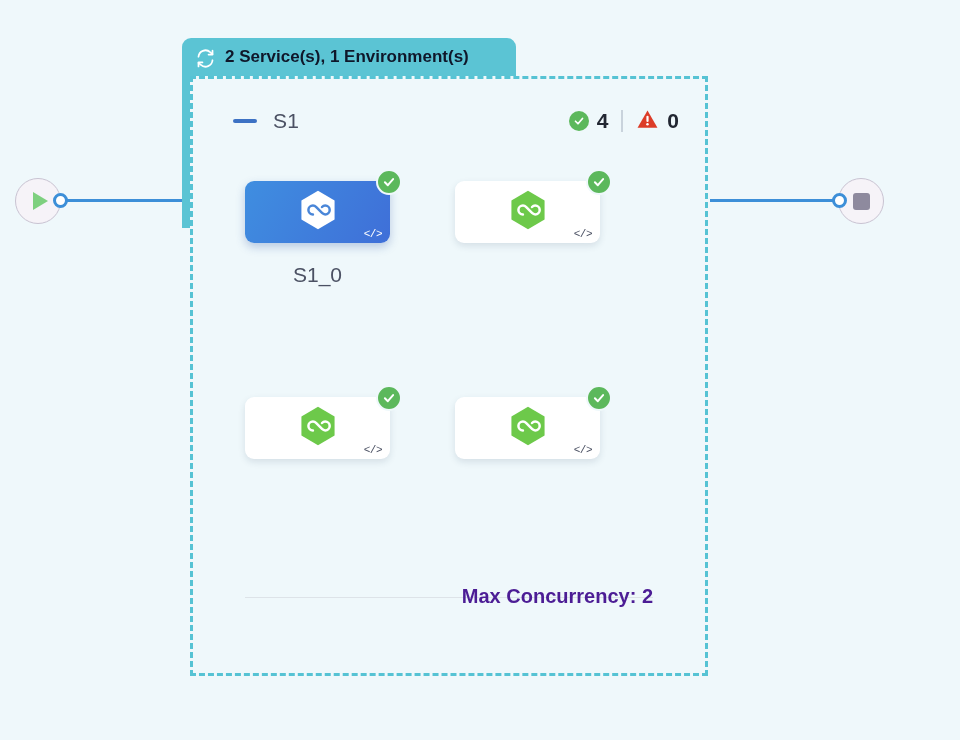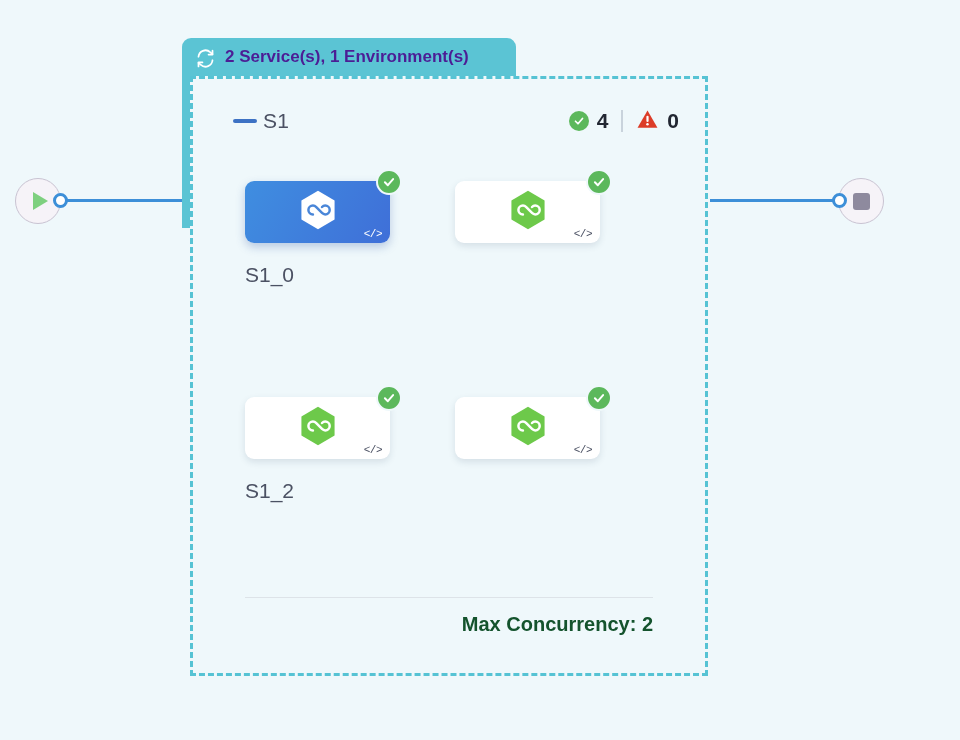--- a/index.html
+++ b/index.html
@@ -83,21 +83,21 @@
     min-width: 334px;
     background: #5bc4d4;
     border-radius: 9px 9px 0 0;
     display: flex;
     align-items: flex-start;
     padding: 8px 16px 0 13px;
     gap: 9px;
     z-index: 1;
   }
   .group-header-title {
-    color: #4c1d95;
+    color: #0f172a;
     font-size: 17px;
     font-weight: 600;
     line-height: 22px;
     white-space: nowrap;
   }
   .loop-icon { flex: 0 0 auto; margin-top: 2px; }
 
   .group-box {
     position: absolute;
     left: 190px;
@@ -116,21 +116,21 @@
     top: 26px;
     height: 32px;
     padding: 0 26px 0 40px;
     display: flex;
     align-items: center;
     justify-content: space-between;
   }
   .collapse-wrap {
     display: flex;
     align-items: center;
-    gap: 6px;
+    gap: 16px;
   }
   .collapse-dash {
     width: 24px;
     height: 4px;
     border-radius: 2px;
     background: #3d72c4;
   }
   .group-label {
     font-size: 21px;
     color: #4b5163;
@@ -220,43 +220,44 @@
     bottom: 3px;
     font-family: "Liberation Mono", monospace;
     font-size: 11px;
     color: #4b5163;
     letter-spacing: -.5px;
   }
   .node-card.selected .code-glyph { color: #ffffff; }
 
   .node-label {
     width: 145px;
+    text-align: center;
     margin-top: 20px;
     font-size: 21px;
     color: #4b5163;
   }
 
   
   .group-divider {
     position: absolute;
     left: 52px;
     right: 52px;
     top: 518px;
     height: 1px;
     background: #dde3e8;
   }
   .group-footer {
     position: absolute;
     left: 52px;
     right: 52px;
-    top: 534px;
+    top: 506px;
     text-align: right;
     font-size: 20px;
     font-weight: 700;
-    color: #14532d;
+    color: #4c1d95;
   }
 </style>
 </head>
 <body>
 
 <div id="canvas">
 
   <div class="edge-line edge-left"></div>
   <div class="edge-line edge-right"></div>
 
@@ -360,21 +361,20 @@
               <path d="M18.7 28.6c-2.6 0-4.7-2.1-4.7-4.6s2.1-4.6 4.7-4.6c1.4 0 2.5.6 3.5 1.6l6 6.1c.9.9 2 1.5 3.3 1.5 2.6 0 4.7-2.1 4.7-4.6s-2.1-4.6-4.7-4.6c-1.3 0-2.4.5-3.3 1.5" fill="none" stroke="#ffffff" stroke-width="2.6" stroke-linecap="round" stroke-linejoin="round"></path>
             </svg>
           </span>
           <span class="status-badge">
             <svg width="14" height="14" viewBox="0 0 24 24" fill="none" stroke="#ffffff" stroke-width="3.4" stroke-linecap="round" stroke-linejoin="round">
               <polyline points="5,12.5 10,17.5 19,7"></polyline>
             </svg>
           </span>
           <span class="code-glyph">&lt;/&gt;</span>
         </div>
-        <div class="node-label">S1_2</div>
       </div>
 
       <div class="node-cell">
         <div class="node-card">
           <span>
             <svg width="46" height="46" viewBox="0 0 48 48">
               <path d="M24 4 L41.3 14 V34 L24 44 L6.7 34 V14 Z" fill="#6dc94a"></path>
               <path d="M18.7 28.6c-2.6 0-4.7-2.1-4.7-4.6s2.1-4.6 4.7-4.6c1.4 0 2.5.6 3.5 1.6l6 6.1c.9.9 2 1.5 3.3 1.5 2.6 0 4.7-2.1 4.7-4.6s-2.1-4.6-4.7-4.6c-1.3 0-2.4.5-3.3 1.5" fill="none" stroke="#ffffff" stroke-width="2.6" stroke-linecap="round" stroke-linejoin="round"></path>
             </svg>
           </span>

